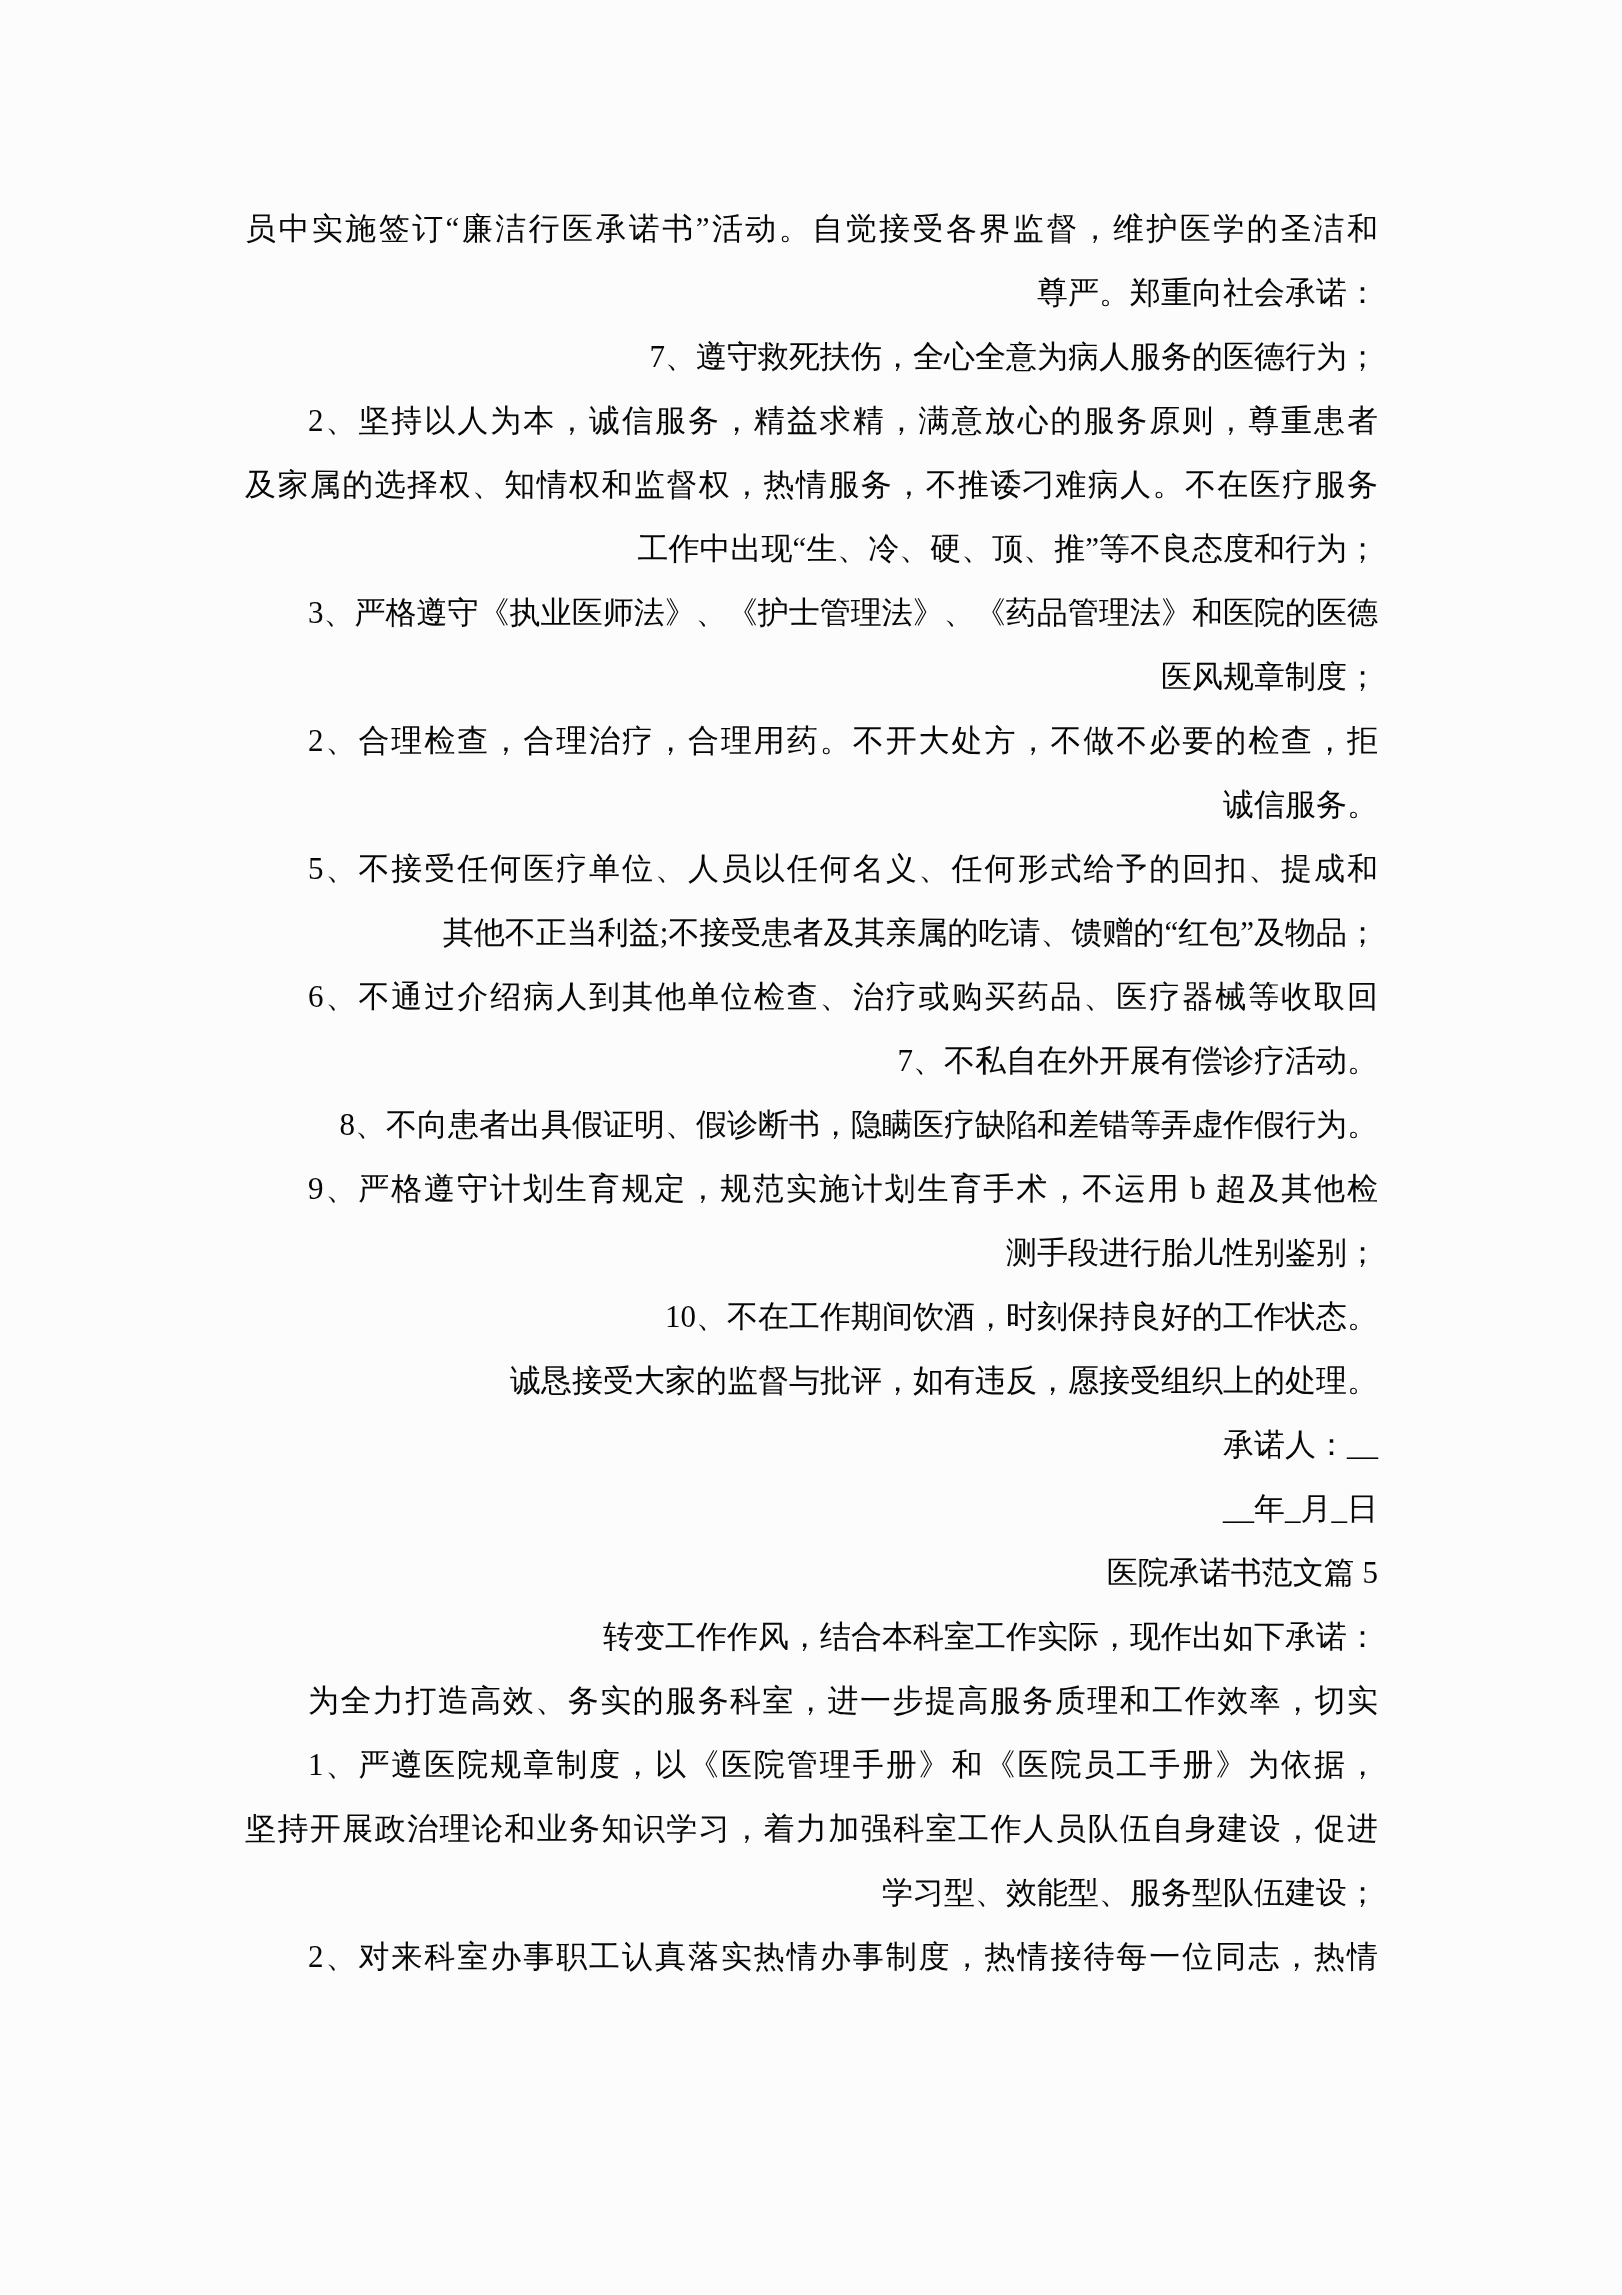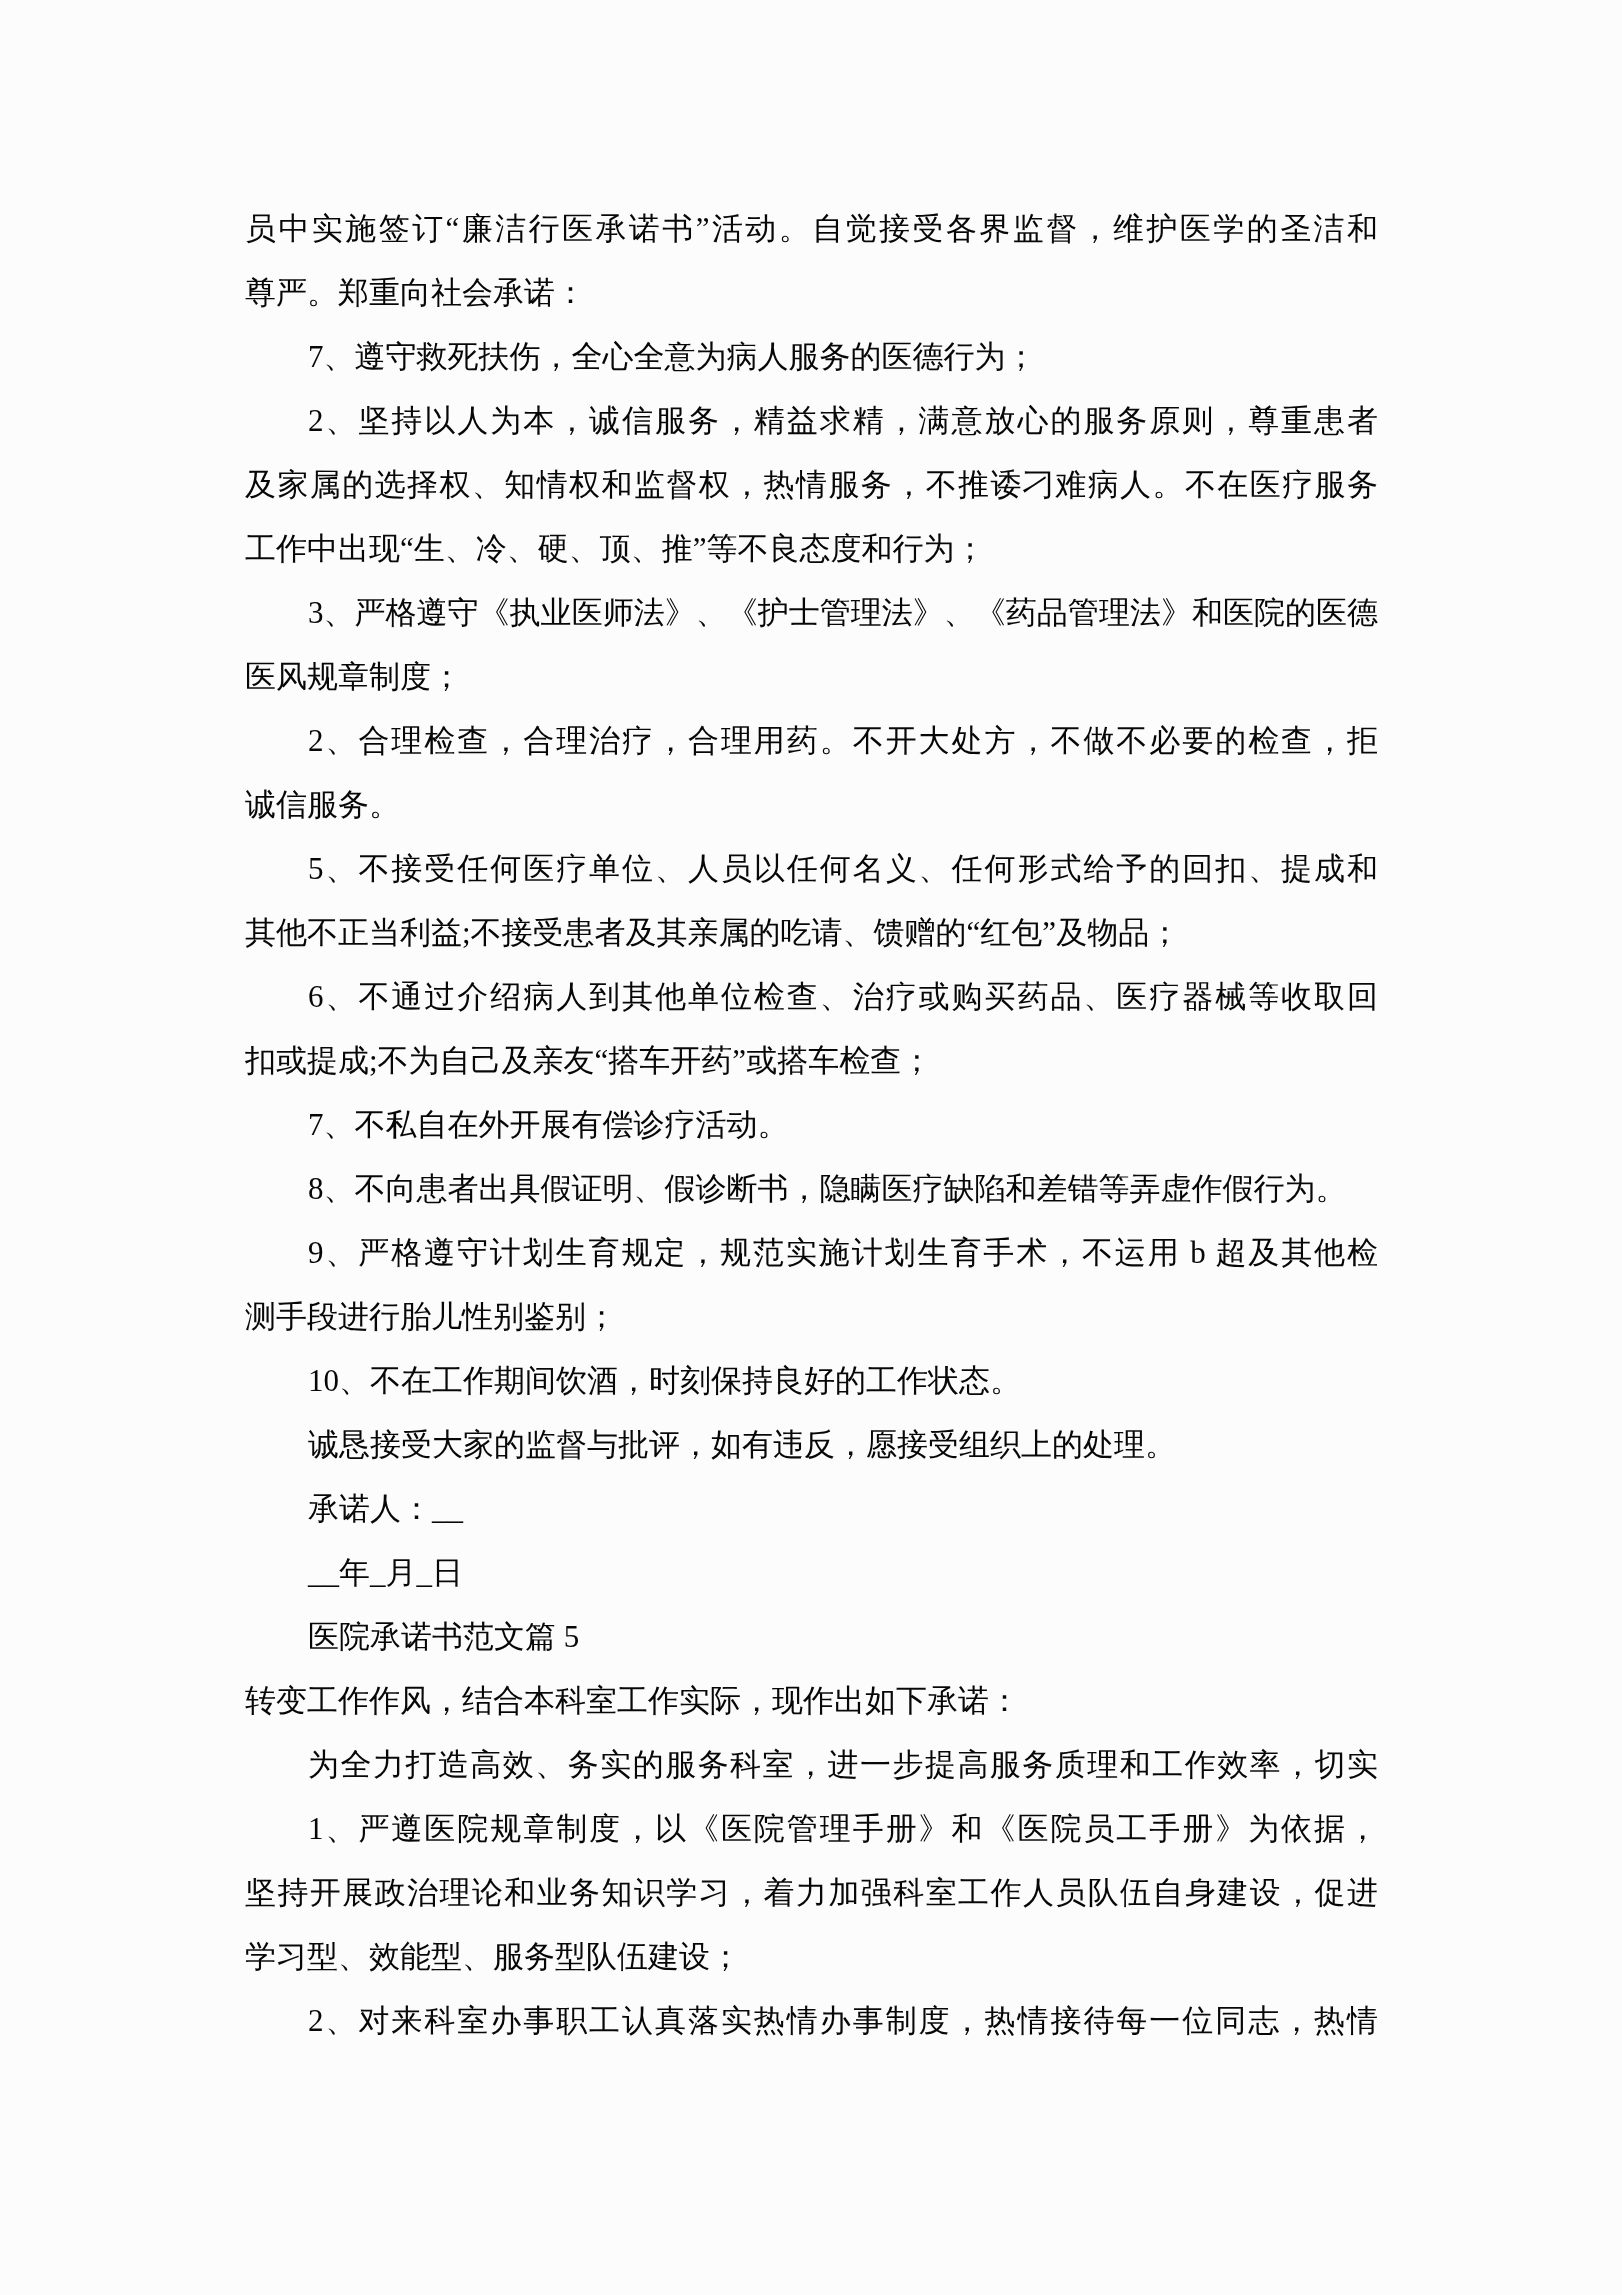--- a/index.html
+++ b/index.html
@@ -24,21 +24,21 @@
     font-family: "Liberation Serif", "DejaVu Serif", serif;
     font-size: 31px;
     color: #070707;
     font-kerning: none;
   }
   .text-line {
     display: block;
     width: 1133px;
     height: 64px;
     line-height: 64px;
-    text-align: left;
+    text-align: right;
     overflow: visible;
   }
   .text-line.indent {
     text-indent: 63px;
   }
   .text-line.fill {
     text-align: justify;
     text-align-last: justify;
   }
 </style>
@@ -53,21 +53,20 @@
       <div class="text-line indent fill">2、坚持以人为本，诚信服务，精益求精，满意放心的服务原则，尊重患者</div>
       <div class="text-line fill">及家属的选择权、知情权和监督权，热情服务，不推诿刁难病人。不在医疗服务</div>
       <div class="text-line">工作中出现“生、冷、硬、顶、推”等不良态度和行为；</div>
       <div class="text-line indent fill">3、严格遵守《执业医师法》、《护士管理法》、《药品管理法》和医院的医德</div>
       <div class="text-line">医风规章制度；</div>
       <div class="text-line indent fill">2、合理检查，合理治疗，合理用药。不开大处方，不做不必要的检查，拒</div>
       <div class="text-line">诚信服务。</div>
       <div class="text-line indent fill">5、不接受任何医疗单位、人员以任何名义、任何形式给予的回扣、提成和</div>
       <div class="text-line">其他不正当利益;不接受患者及其亲属的吃请、馈赠的“红包”及物品；</div>
       <div class="text-line indent fill">6、不通过介绍病人到其他单位检查、治疗或购买药品、医疗器械等收取回</div>
-      <div class="text-line">扣或提成;不为自己及亲友“搭车开药”或搭车检查；</div>
       <div class="text-line indent">7、不私自在外开展有偿诊疗活动。</div>
       <div class="text-line indent">8、不向患者出具假证明、假诊断书，隐瞒医疗缺陷和差错等弄虚作假行为。</div>
       <div class="text-line indent fill">9、严格遵守计划生育规定，规范实施计划生育手术，不运用 b 超及其他检</div>
       <div class="text-line">测手段进行胎儿性别鉴别；</div>
       <div class="text-line indent">10、不在工作期间饮酒，时刻保持良好的工作状态。</div>
       <div class="text-line indent">诚恳接受大家的监督与批评，如有违反，愿接受组织上的处理。</div>
       <div class="text-line indent">承诺人：__</div>
       <div class="text-line indent">__年_月_日</div>
       <div class="text-line indent">医院承诺书范文篇 5</div>
       <div class="text-line">转变工作作风，结合本科室工作实际，现作出如下承诺：</div>

